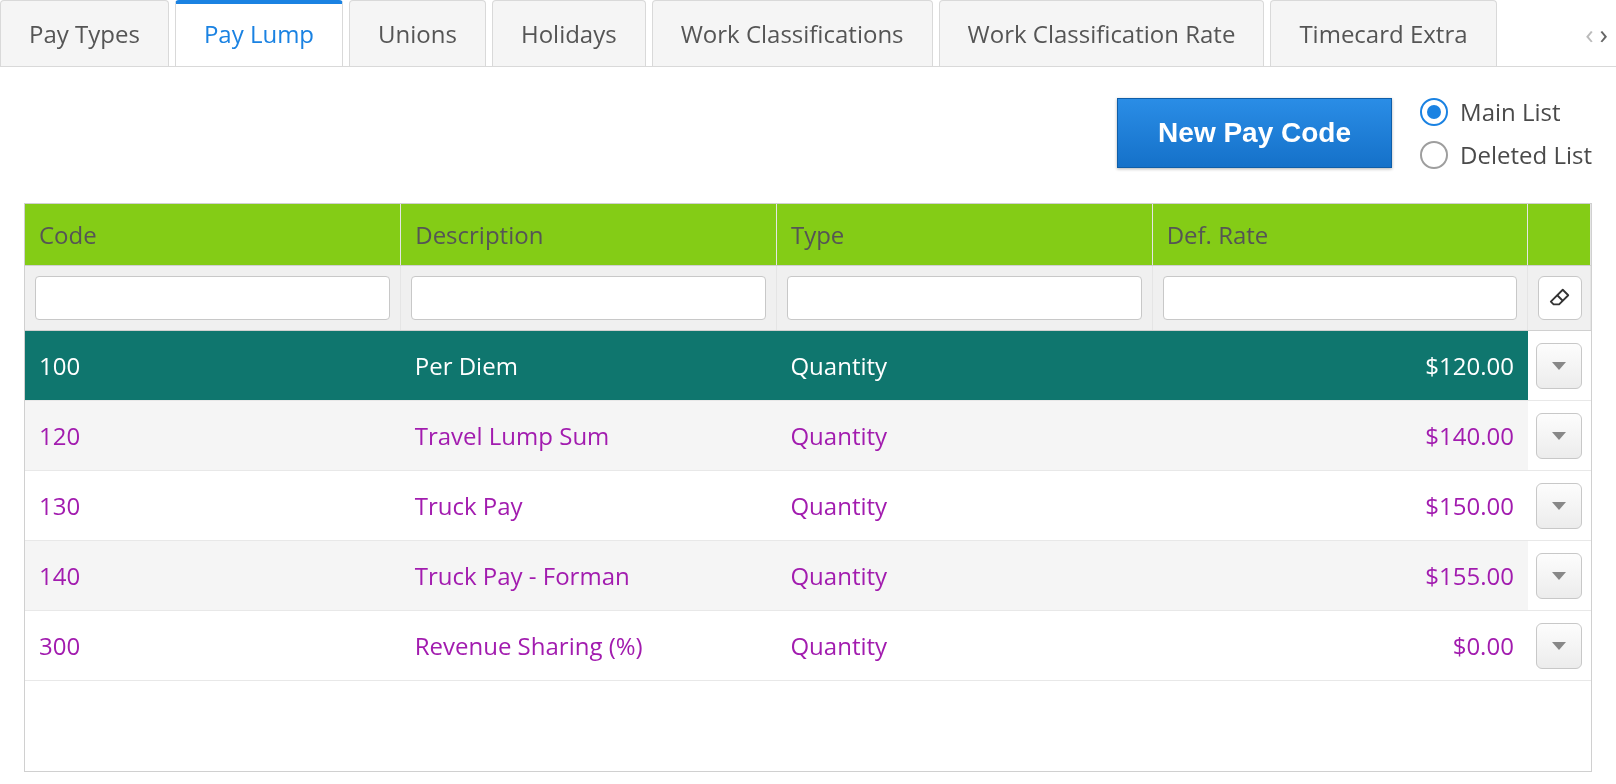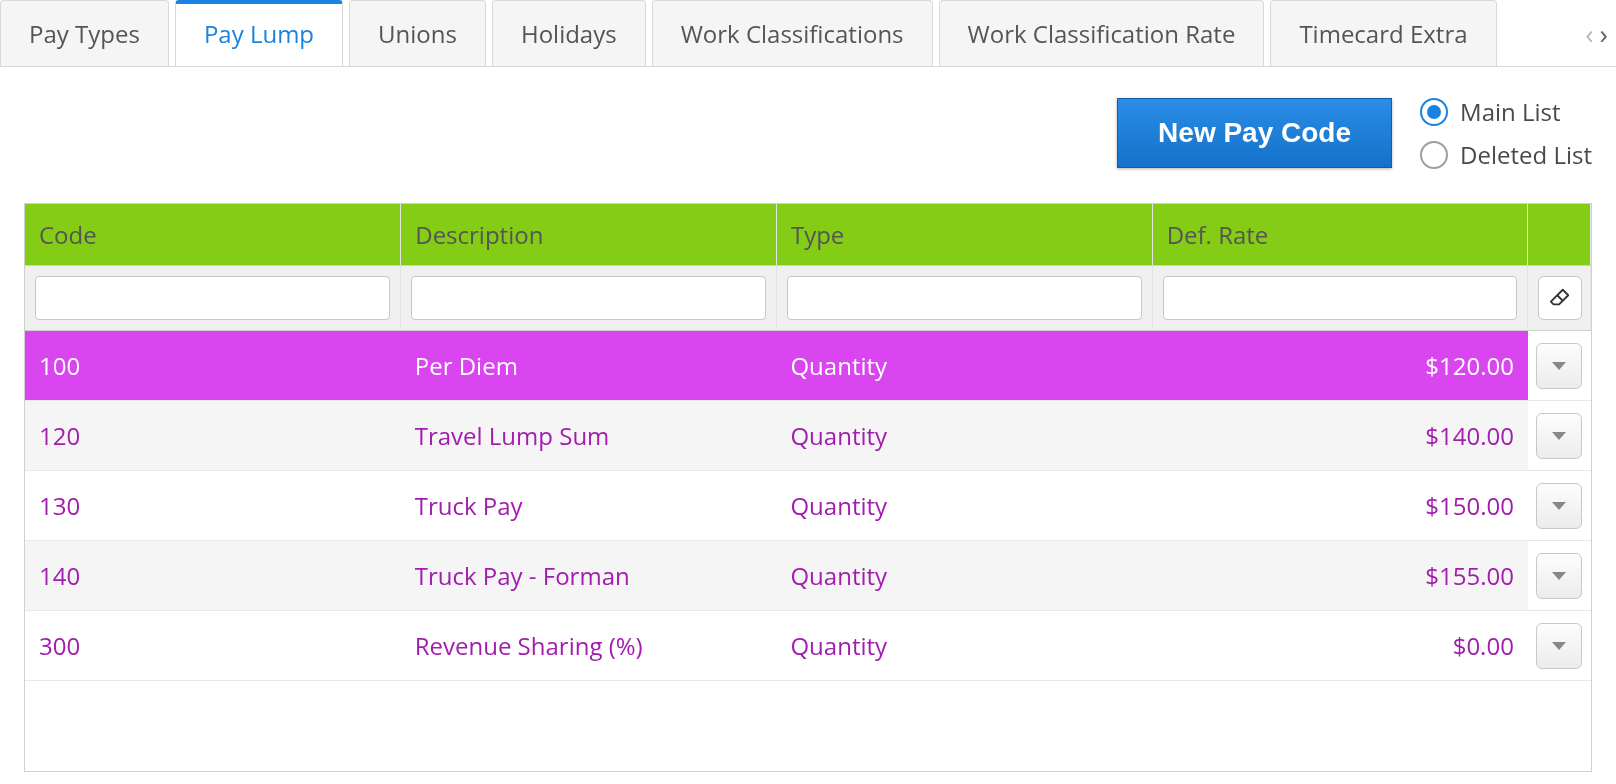--- a/index.html
+++ b/index.html
@@ -153,21 +153,21 @@
     cursor: pointer;
   }
   .clear-btn svg { width: 22px; height: 22px; }
   tbody.data tr td {
     padding: 18px 14px;
     border-bottom: 1px solid #e8e8e8;
     color: #a21caf;
   }
   tbody.data tr:nth-child(even) td { background: #f5f5f5; }
   tbody.data tr.selected td {
-    background: #d946ef;
+    background: #0f766e;
     color: #fff;
   }
   td.rate { text-align: right; }
   td.action-cell {
     padding: 8px !important;
     background: #fff !important;
     text-align: center;
   }
   tbody.data tr.selected td.action-cell { background: #fff !important; }
   .row-action {

